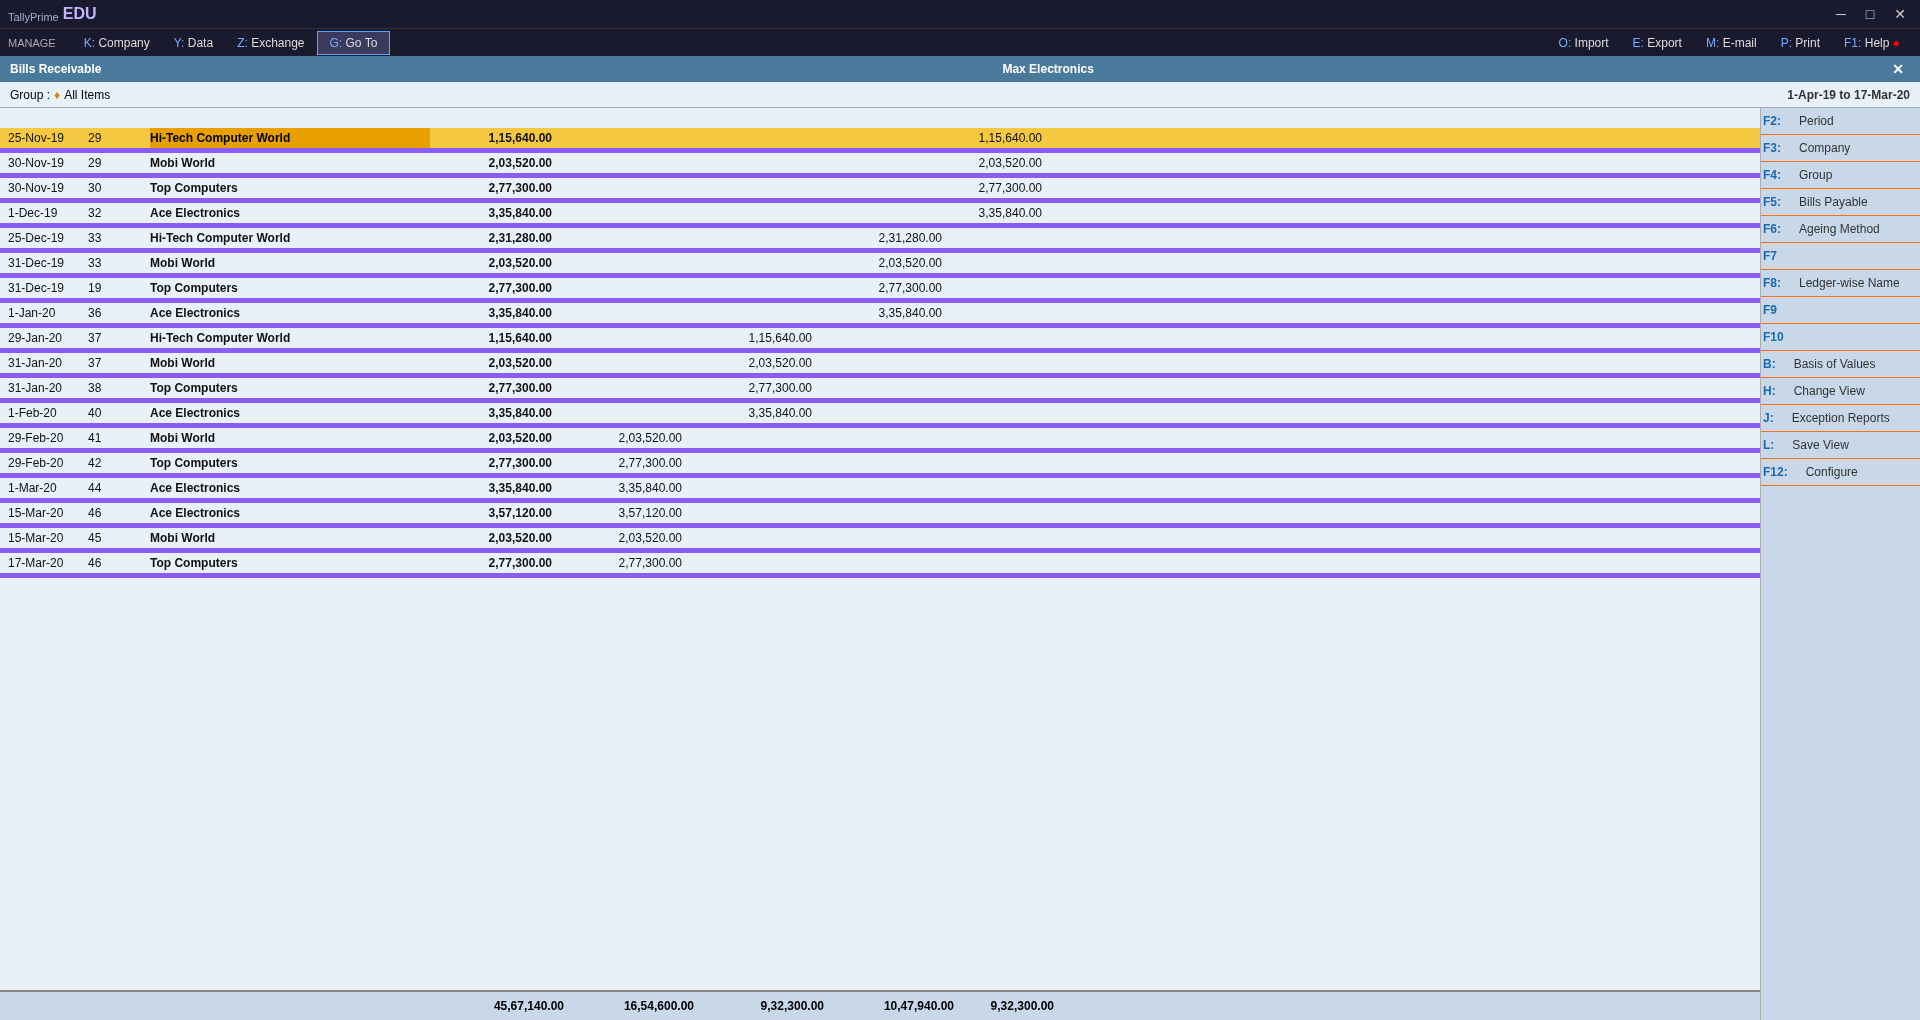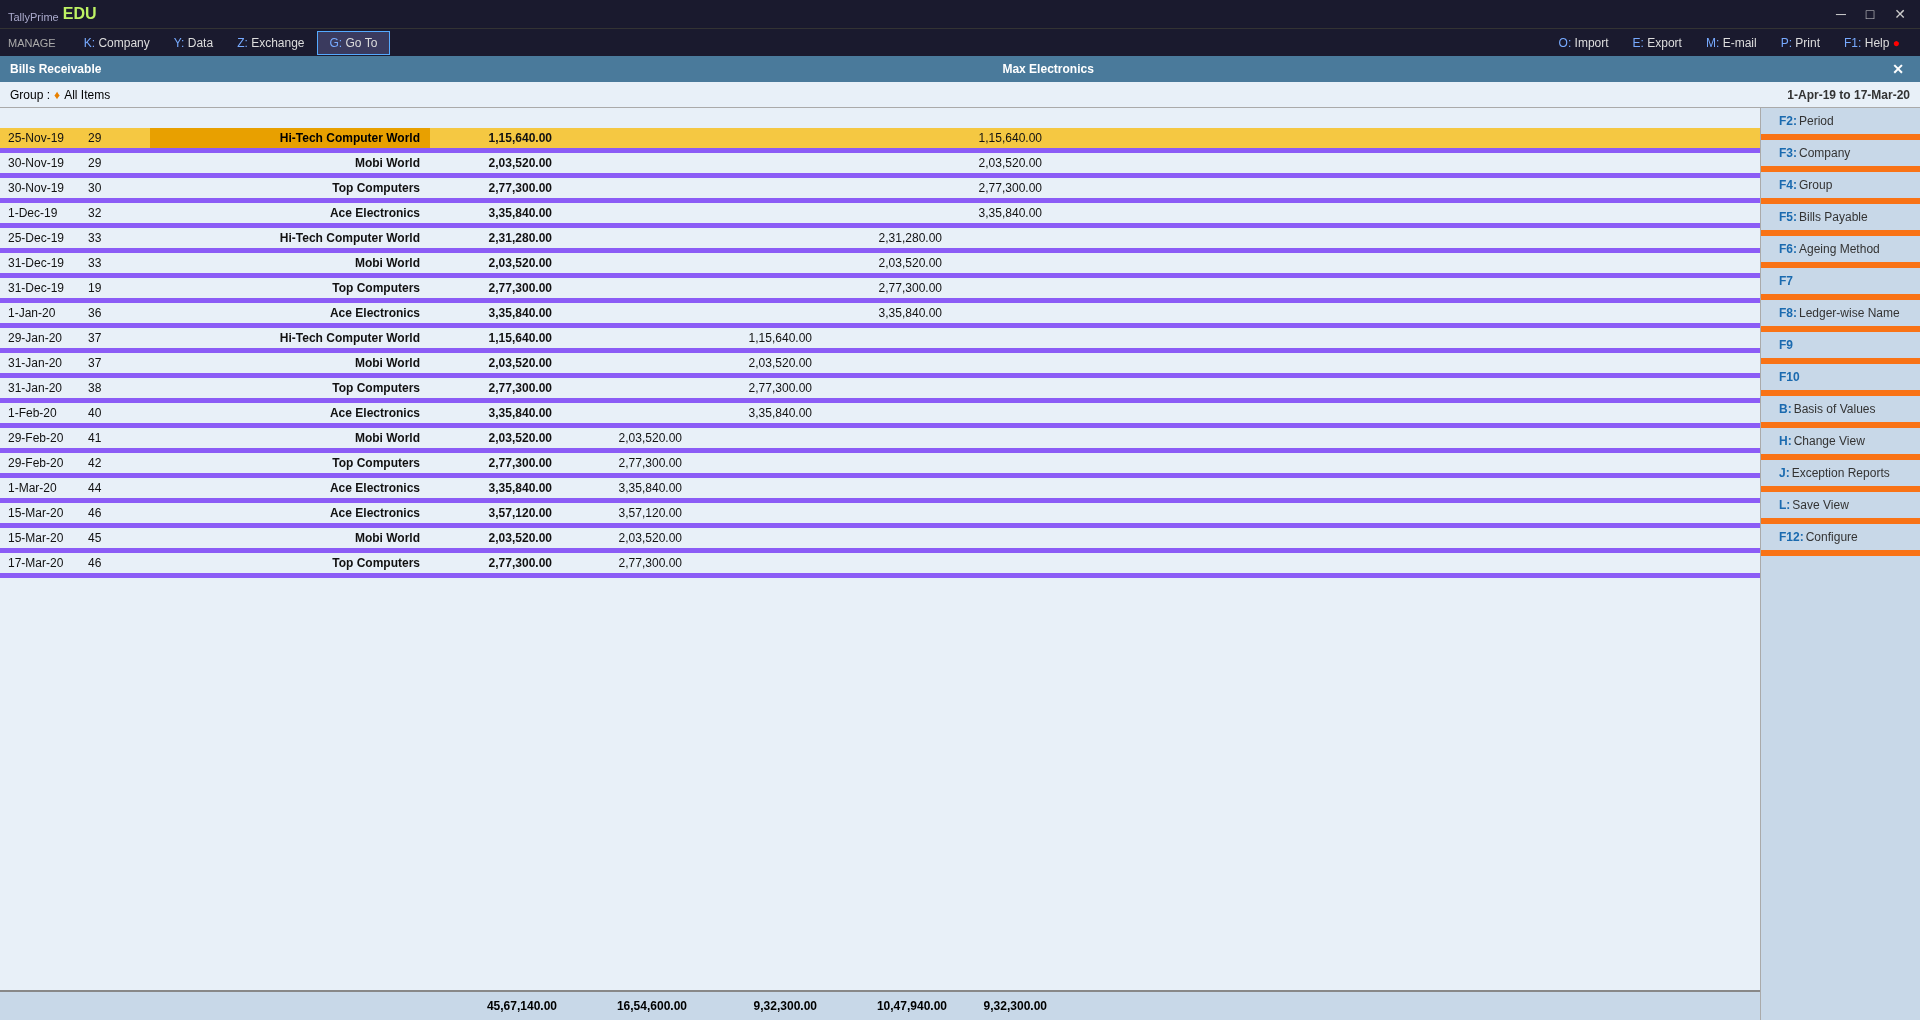--- a/index.html
+++ b/index.html
@@ -28,21 +28,21 @@
       align-items: flex-end;
       gap: 4px;
     }
     #titlebar .tally-prime {
       font-size: 11px;
       color: #aac;
     }
     #titlebar .tally-edu {
       font-size: 16px;
       font-weight: bold;
-      color: #bef264;
+      color: #c4b5fd;
     }
     #titlebar .win-controls {
       display: flex;
       gap: 8px;
       font-size: 14px;
       color: #ccc;
       cursor: pointer;
     }
     #titlebar .win-controls span {
       padding: 2px 6px;
@@ -168,60 +168,60 @@
     .table-row .cell {
       padding: 3px 8px;
       text-align: right;
       white-space: nowrap;
       overflow: hidden;
     }
     .table-row .cell-left { text-align: left; }
     .table-row .cell-bold { font-weight: bold; }
     .table-row .party-cell {
       font-weight: bold;
-      text-align: right;
-      padding: 3px 10px;
+      text-align: left;
+      padding: 3px 0;
     }
     .table-row.highlighted .party-cell {
       background: #e8a000;
       color: #000;
     }
 
     
     #table-footer {
       display: grid;
       grid-template-columns: 80px 70px 280px 130px 130px 130px 130px 100px;
       background: #c8d8e8;
       border-top: 2px solid #888;
-      padding: 4px 5px;
+      padding: 4px 12px;
       font-weight: bold;
       font-size: 12px;
       margin-top: 28px;
     }
     #table-footer .col {
       padding: 3px 8px;
       text-align: right;
     }
 
     
     #sidebar {
       width: 160px;
       background: #c8d8e8;
       border-left: 1px solid #aaa;
       display: flex;
       flex-direction: column;
       font-size: 12px;
     }
     .sidebar-item {
-      padding: 6px 18px;
+      padding: 6px 2px;
       cursor: pointer;
       color: #333;
-      border-bottom: 6px solid #f97316;
-      display: flex;
-      gap: 2px;
+      border-bottom: 1px solid #f97316;
+      display: flex;
+      gap: 18px;
     }
     .sidebar-item .key { color: #1a6aaf; font-weight: bold; }
     .sidebar-item.disabled { color: #999; cursor: default; }
 
     
     ::-webkit-scrollbar { width: 8px; }
     ::-webkit-scrollbar-track { background: #d0e0f0; }
     ::-webkit-scrollbar-thumb { background: #8aacc0; border-radius: 4px; }
 
     .empty-rows { height: 20px; }

